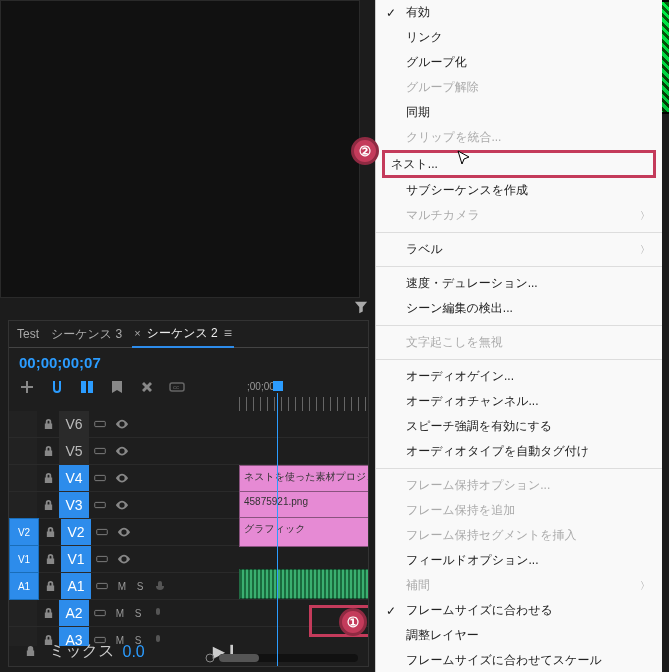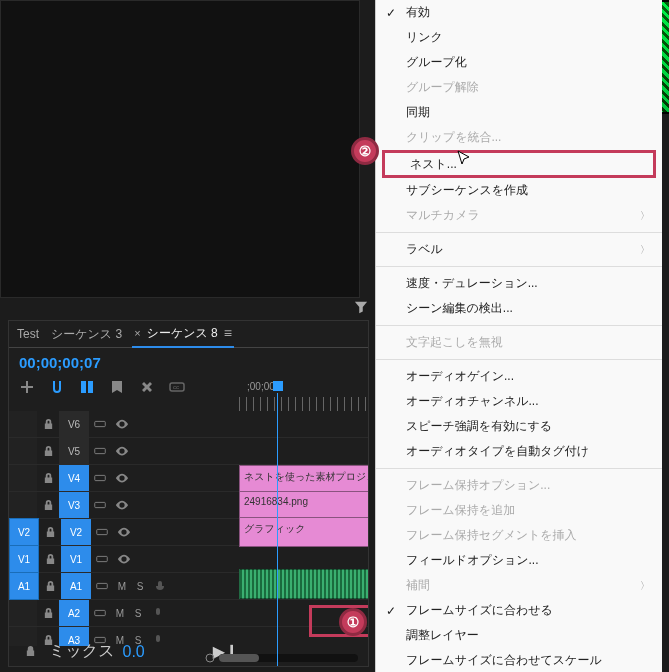--- a/index.html
+++ b/index.html
@@ -24,21 +24,21 @@
   .ruler-ticks{position:absolute;left:0;right:0;bottom:0;height:14px;background:repeating-linear-gradient(90deg,#666 0 1px,transparent 1px 7px);}
   .playhead-marker{position:absolute;top:0;left:34px;width:10px;height:10px;background:#2b9cff;}
   .playhead{position:absolute;left:268px;top:72px;bottom:0;width:1px;background:#2b9cff;z-index:5;}
   .tracks{position:absolute;left:0;right:0;top:90px;bottom:20px;overflow:hidden;}
   .track{display:flex;height:26px;align-items:center;border-bottom:1px solid #2a2a2a;}
   .track.audio{height:26px;}
   .tgt{width:28px;height:100%;display:flex;align-items:center;justify-content:center;font-size:10px;color:#ccc;background:#222;}
   .tgt.on{background:#2d8ceb;color:#fff;border:1px solid #1a6db8;}
   .lock{width:22px;display:flex;align-items:center;justify-content:center;}
   .lock svg{width:11px;height:11px;fill:#888;}
-  .label{width:30px;height:100%;display:flex;align-items:center;justify-content:center;font-size:10px;background:#2a2a2a;color:#bbb;}
+  .label{width:30px;height:100%;display:flex;align-items:center;justify-content:center;font-size:14px;background:#2a2a2a;color:#bbb;}
   .label.selected{background:#2d8ceb;color:#fff;}
   .tgl{width:22px;display:flex;align-items:center;justify-content:center;}
   .tgl svg{width:14px;height:14px;fill:#888;}
   .ms{width:18px;font-size:10px;text-align:center;color:#999;}
   .mic svg{width:12px;height:12px;fill:#555;}
   .clips{position:absolute;left:230px;top:0;right:0;bottom:0;}
   .clip{position:absolute;height:24px;border:1px solid rgba(0,0,0,.4);font-size:10px;padding:4px 4px 0;color:#333;overflow:hidden;white-space:nowrap;}
   .clip.pink{background:#e68ad4;}
   .clip.green{background:#2e8f5e;}
   .marker1{position:absolute;border:3px solid #c43b5b;}
@@ -48,42 +48,42 @@
   .hscroll-ctrl{position:absolute;bottom:2px;width:12px;height:12px;display:flex;align-items:center;justify-content:center;}
   .hscroll-ctrl svg{width:10px;height:10px;fill:#888;}
   .mix{position:absolute;left:10px;bottom:4px;display:flex;align-items:center;gap:8px;font-size:16px;}
   
   .menu{position:absolute;left:375px;top:0;width:286px;bottom:0;background:#f9f9f9;color:#222;border-left:1px solid #ccc;font-size:12px;overflow:hidden;}
   .menu-item{display:flex;align-items:center;height:25px;padding:0 24px 0 30px;position:relative;}
   .menu-item.disabled{color:#aaa;}
   .menu-item .chk{position:absolute;left:10px;}
   .menu-item .arrow{position:absolute;right:12px;color:#888;font-size:10px;}
   .menu-sep{height:1px;background:#ddd;margin:4px 0;}
-  .menu-item.highlight{border:3px solid #c43b5b;margin:0 6px;padding-left:25px;height:22px;}
+  .menu-item.highlight{border:3px solid #c43b5b;margin:0 6px;padding-left:6px;height:22px;}
   .cursor{position:absolute;left:457px;top:150px;z-index:20;}
   .cursor svg{width:16px;height:16px;}
 </style>
 </head>
 <body>
 
 <div class="viewer"></div>
 <div class="video-thumb"></div>
 <div class="filter-icon">
   <svg viewBox="0 0 16 16">
       <path d="M1 2h14l-5 6v5l-4 2V8z"></path>
     </svg>
 </div>
 
 <div class="timeline">
   <div class="tabs">
     <div class="tab">Test</div>
     <div class="tab">シーケンス 3</div>
     <div class="tab active">
       <span class="close-x">×</span>
-      <span>シーケンス 8</span>
+      <span>シーケンス 2</span>
       <span class="hamb">≡</span>
     </div>
   </div>
   <div class="timecode">00;00;00;07</div>
   <div class="toolbar">
     <span class="ico">
         <svg viewBox="0 0 16 16">
           <path d="M2 7h5V2h2v5h5v2H9v5H7V9H2z"></path>
         </svg>
       </span>
@@ -307,21 +307,21 @@
       <span class="ms">S</span>
       <span class="tgl mic">
           <svg viewBox="0 0 12 12">
             <rect x="4" y="1" width="4" height="7" rx="2"></rect>
           </svg>
         </span>
     </div>
 
     <div class="clips">
       <div class="clip pink" style="top:54px;left:0;width:160px">ネストを使った素材プロジェ</div>
-      <div class="clip pink" style="top:80px;left:0;width:160px">24916834.png</div>
+      <div class="clip pink" style="top:80px;left:0;width:160px">45875921.png</div>
       <div class="clip pink" style="top:106px;left:0;width:160px">グラフィック</div>
       <div class="clip green" style="top:158px;left:0;width:160px;background:repeating-linear-gradient(90deg,#1a6b3e 0 2px,#3aaf70 2px 4px)"></div>
     </div>
   </div>
 
   <div class="marker1" style="left:300px;top:284px;width:70px;height:26px"></div>
   <div class="badge" style="left:330px;top:287px">①</div>
 
   <div class="mix">
     <span class="lock">

